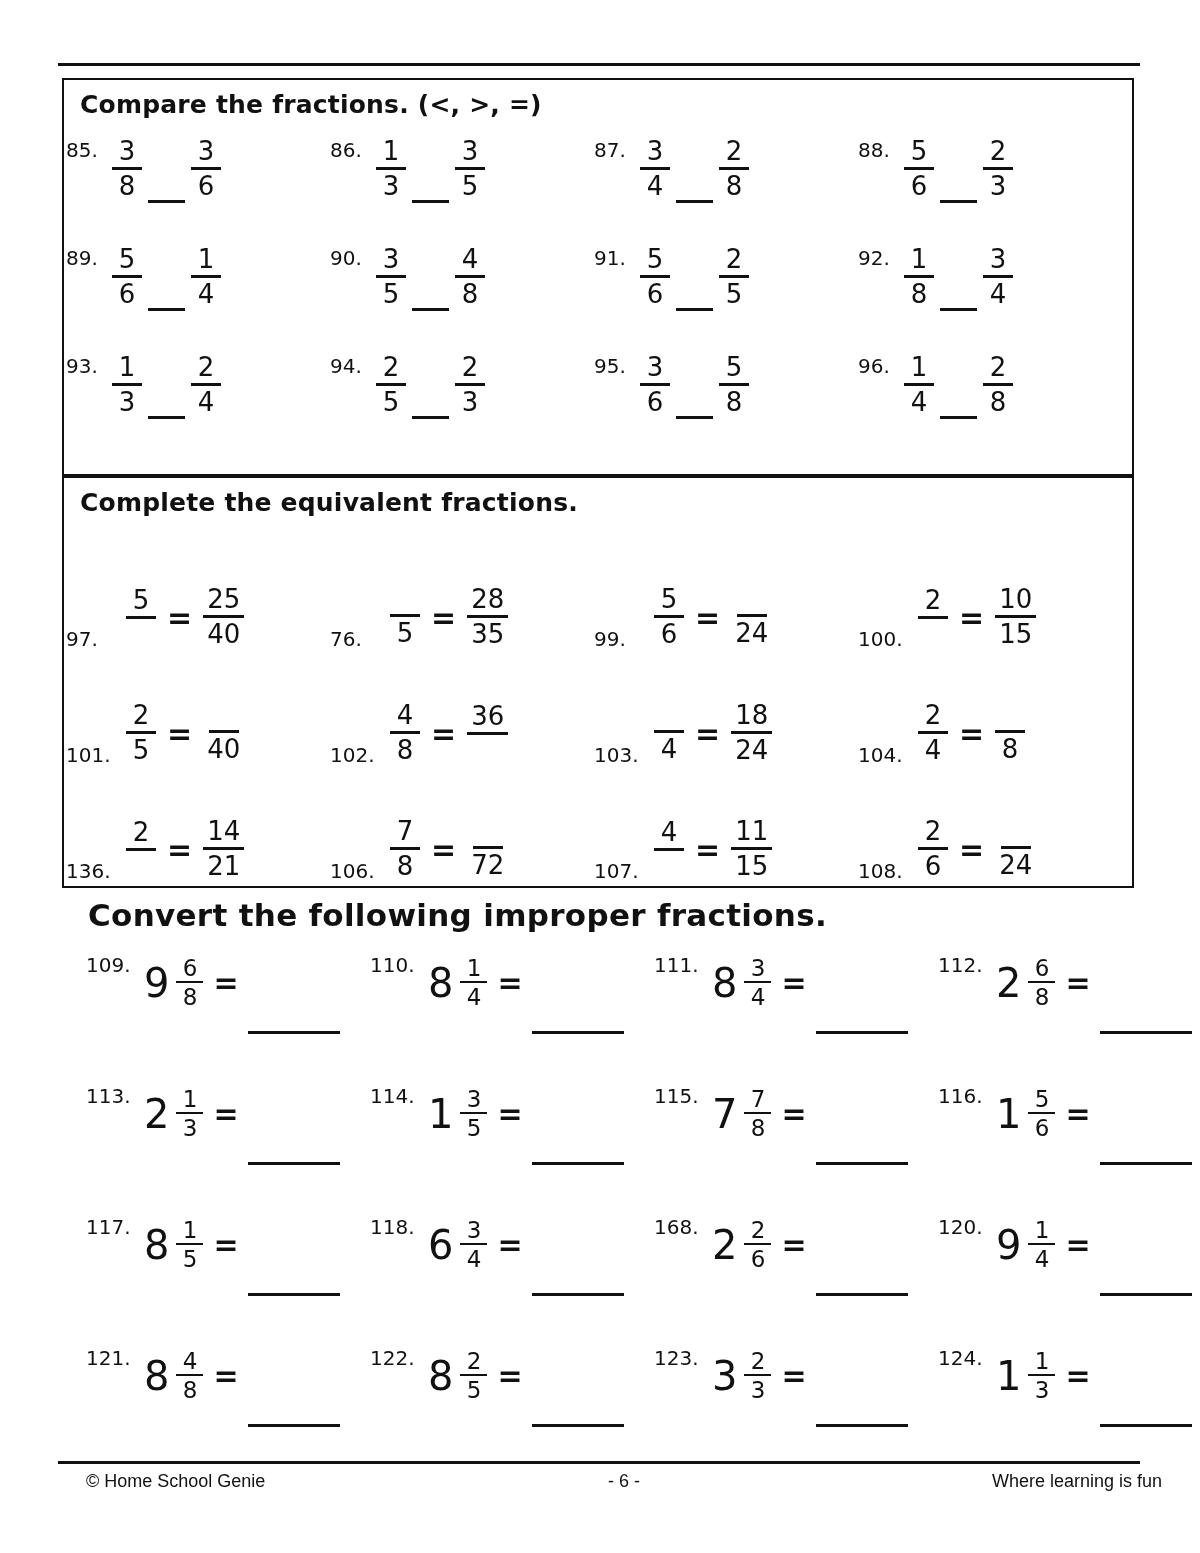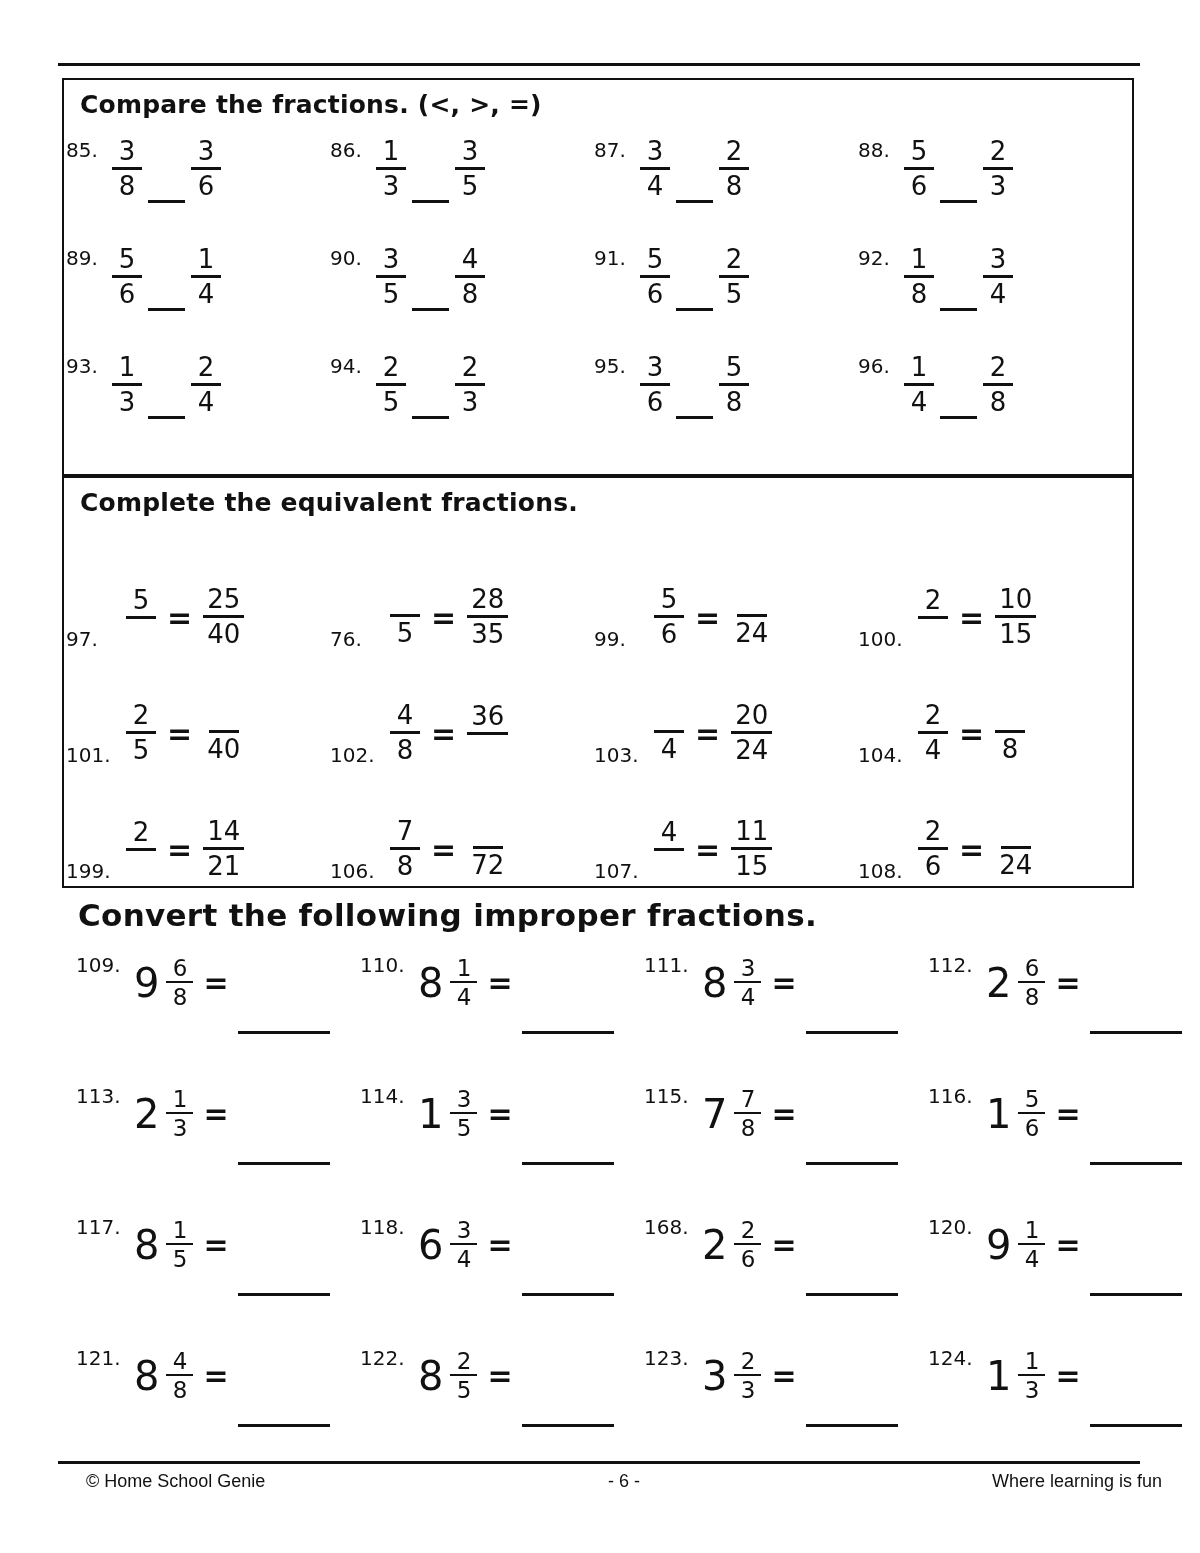--- a/index.html
+++ b/index.html
@@ -49,21 +49,21 @@
   .cmp-body { display:flex; align-items:flex-end; }
   .cmp-blank { width:37px; border-bottom:3px solid var(--ink); height:6px; margin:0 6px; flex:none; }
 
   
   .eq-item { display:flex; align-items:flex-end; font-size:26px; }
   .eq-item .p-num { width:60px; flex:none; }
   .eq-body { display:flex; align-items:center; margin-top:4px; }
   .eq-sign { font-size:30px; font-weight:bold; margin:0 11px; }
 
   
-  .convert-section { position:absolute; left:62px; top:896px; width:1080px; }
+  .convert-section { position:absolute; left:72px; top:896px; width:1080px; }
   .convert-title { font-size:31px; font-weight:bold; letter-spacing:0.3px; padding-left:16px; line-height:1.25; }
   .grid-cv { display:grid; grid-template-columns:repeat(4, 265px); grid-template-rows:repeat(4, 112px); padding-left:14px; margin-top:16px;gap:19px; }
   .cv-item { position:relative; }
   .cv-num { position:absolute; left:0; top:2px; font-size:20px; }
   .cv-expr { position:absolute; left:58px; top:4px; display:flex; align-items:center; }
   .cv-whole { font-size:40px; line-height:1; margin-right:7px; }
   .cv-frac { font-size:23px; }
   .cv-frac .fn { min-width:27px; min-height:26px; line-height:26px; border-bottom:2.5px solid var(--ink); padding:0 3px; }
   .cv-frac .fd { min-width:27px; min-height:26px; line-height:28px; padding:0 3px; }
   .cv-eq { font-size:30px; font-weight:600; margin-left:10px; }
@@ -369,21 +369,21 @@
 
   <div class="eq-item">
     <span class="p-num">103.</span>
     <span class="eq-body">
       <span class="frac">
         <span class="fn"></span>
         <span class="fd">4</span>
       </span>
       <span class="eq-sign">=</span>
       <span class="frac">
-        <span class="fn">20</span>
+        <span class="fn">18</span>
         <span class="fd">24</span>
       </span>
     </span>
   </div>
 
   <div class="eq-item">
     <span class="p-num">104.</span>
     <span class="eq-body">
       <span class="frac">
         <span class="fn">2</span>
@@ -391,21 +391,21 @@
       </span>
       <span class="eq-sign">=</span>
       <span class="frac">
         <span class="fn"></span>
         <span class="fd">8</span>
       </span>
     </span>
   </div>
 
   <div class="eq-item">
-    <span class="p-num">199.</span>
+    <span class="p-num">136.</span>
     <span class="eq-body">
       <span class="frac">
         <span class="fn">2</span>
         <span class="fd"></span>
       </span>
       <span class="eq-sign">=</span>
       <span class="frac">
         <span class="fn">14</span>
         <span class="fd">21</span>
       </span>

